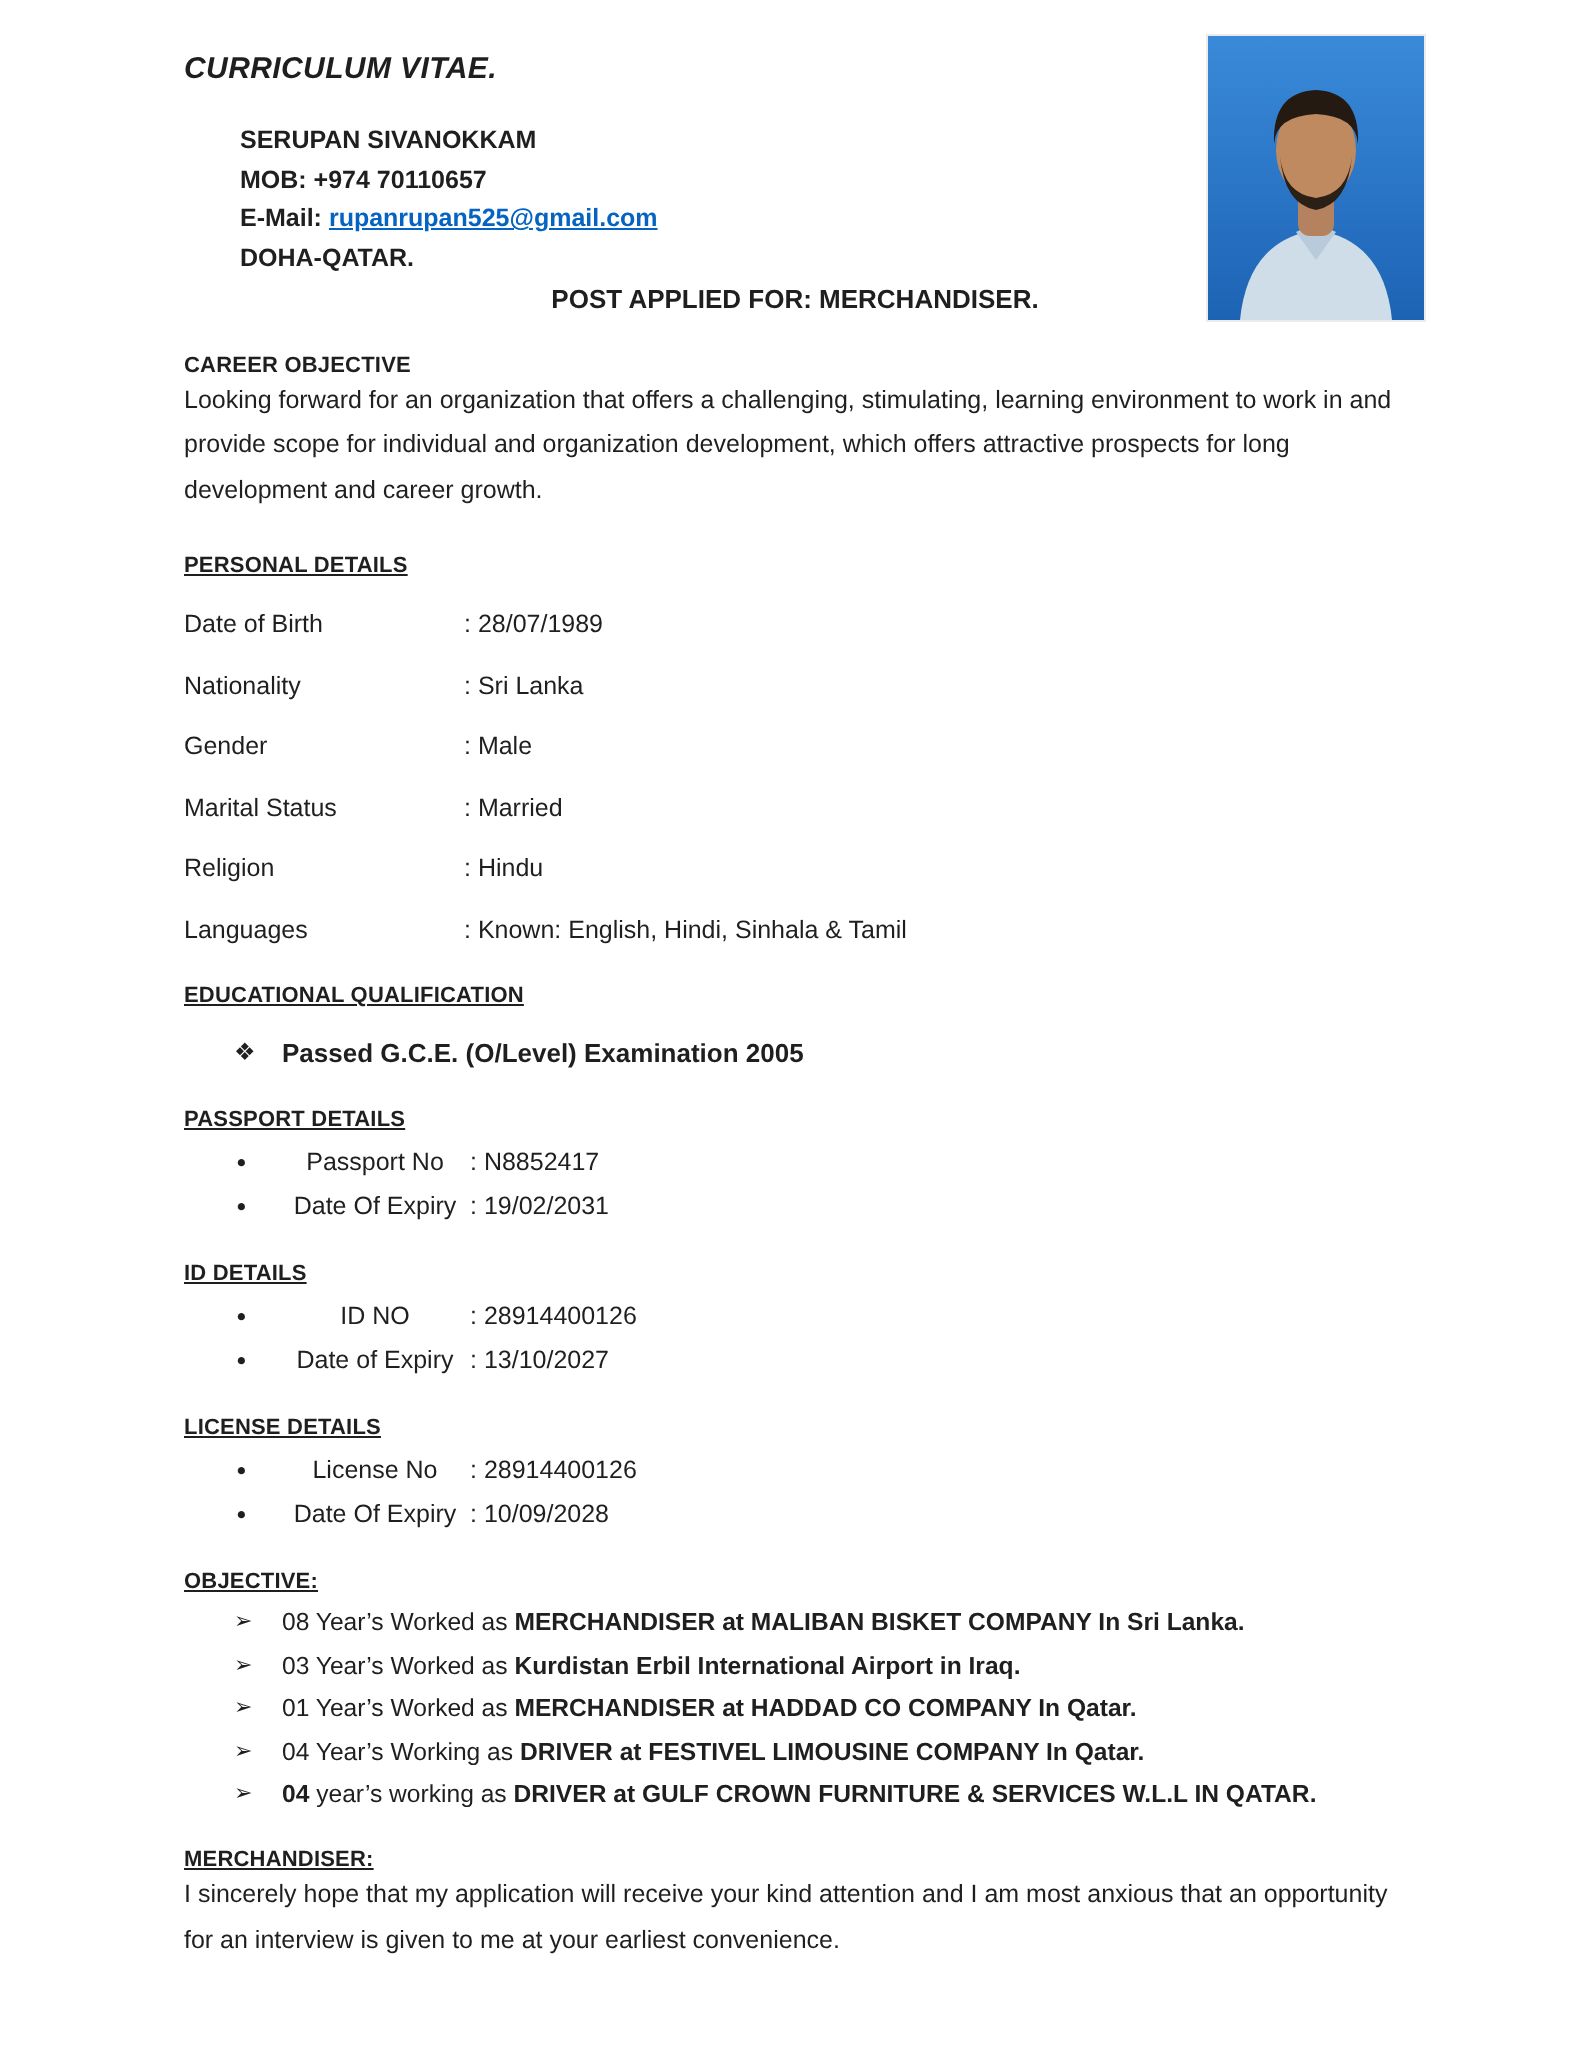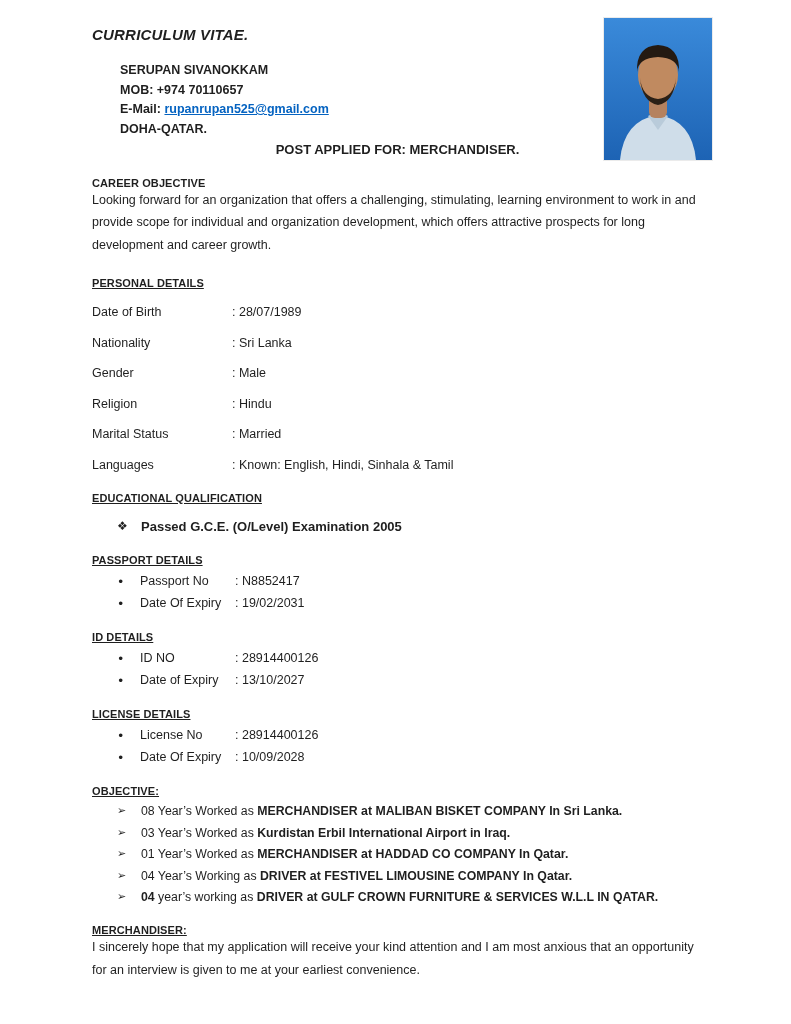--- a/index.html
+++ b/index.html
@@ -84,21 +84,21 @@
   .diamond { width: 24px; flex: 0 0 24px; font-family: "DejaVu Sans", sans-serif; font-size: 12px; }
 
   .bullet-row {
     display: flex;
     font-size: 12.5px;
     margin-top: 7px;
     padding-left: 25px;
   }
   .bullet-rows { margin-top: 8px; }
   .dot { width: 23px; flex: 0 0 23px; font-family: "DejaVu Sans", sans-serif; }
-  .b-label { width: 95px; flex: 0 0 95px; }
+  .b-label { width: 95px; flex: 0 0 95px; text-align: center; }
   .b-value { flex: 1; }
 
   .exp-rows { margin-top: 4px; }
   .exp-row {
     display: flex;
     font-size: 12.3px;
     margin-top: 7.5px;
     padding-left: 25px;
   }
   .arrow { width: 24px; flex: 0 0 24px; font-family: "DejaVu Sans", sans-serif; font-size: 11px; }
@@ -150,26 +150,26 @@
     </div>
     <div class="kv-row">
       <span class="kv-label">Nationality</span>
       <span class="kv-value">: Sri Lanka</span>
     </div>
     <div class="kv-row">
       <span class="kv-label">Gender</span>
       <span class="kv-value">: Male</span>
     </div>
     <div class="kv-row">
+      <span class="kv-label">Marital Status</span>
+      <span class="kv-value">: Married</span>
+    </div>
+    <div class="kv-row">
       <span class="kv-label">Religion</span>
       <span class="kv-value">: Hindu</span>
-    </div>
-    <div class="kv-row">
-      <span class="kv-label">Marital Status</span>
-      <span class="kv-value">: Married</span>
     </div>
     <div class="kv-row">
       <span class="kv-label">Languages</span>
       <span class="kv-value">: Known: English, Hindi, Sinhala &amp; Tamil</span>
     </div>
   </div>
 
   <h2 class="sec">EDUCATIONAL QUALIFICATION</h2>
   <div class="edu-row">
     <span class="diamond">❖</span>

